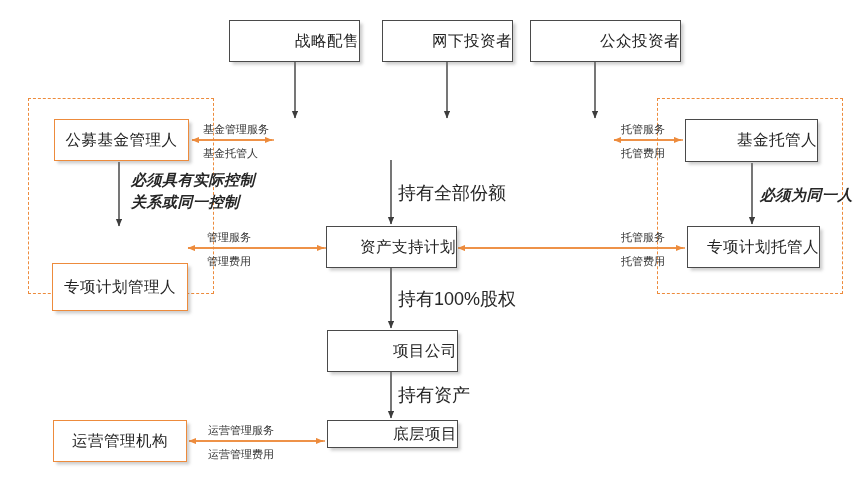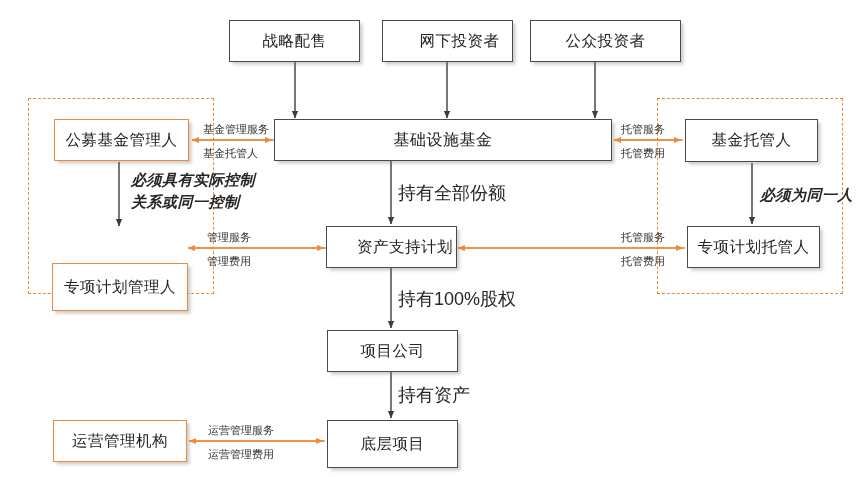--- a/index.html
+++ b/index.html
@@ -35,21 +35,21 @@
     display:flex;
     align-items:center;
     justify-content:center;
     background:#ffffff;
     color:#232323;
     font-size:15.5px;
     letter-spacing:.5px;
     white-space:nowrap;
     box-shadow:2.5px 2.5px 3px rgba(120,120,120,.38);
   }
-  .node.gray{ border:1.5px solid #4a4a4a; }
+  .node.gray{ border:1.5px solid #4a4a4a;justify-content:flex-end; }
   .node.orange{ border:1.8px solid #ED8B3C; }
   .node.wide{ font-size:16px; }
   
   .lbl{
     position:absolute;
     color:#262626;
     white-space:nowrap;
     line-height:1.32;
   }
   .lbl.flow{ font-size:18px; }
@@ -120,23 +120,20 @@
   </div>
 
   <div class="node gray" style="left:382px;top:20px;width:131px;height:42px;padding-left:24px;">
     <span>网下投资者</span>
   </div>
 
   <div class="node gray" style="left:530px;top:20px;width:151px;height:42px;">
     <span>公众投资者</span>
   </div>
 
-  <div class="node gray wide" style="left:274px;top:119px;width:338px;height:42px;">
-    <span>基础设施基金</span>
-  </div>
 
   <div class="node orange" style="left:54px;top:119px;width:135px;height:42px;">
     <span>公募基金管理人</span>
   </div>
 
   <div class="node orange" style="left:52px;top:227px;width:136px;height:48px;margin-top:36px;">
     <span>专项计划管理人</span>
   </div>
 
   <div class="node gray" style="left:685px;top:119px;width:133px;height:43px;">
@@ -148,21 +145,21 @@
   </div>
 
   <div class="node gray" style="left:326px;top:226px;width:131px;height:42px;padding-left:27px;">
     <span>资产支持计划</span>
   </div>
 
   <div class="node gray" style="left:327px;top:330px;width:131px;height:42px;">
     <span>项目公司</span>
   </div>
 
-  <div class="node gray" style="left:327px;top:420px;width:131px;height:48px;">
+  <div class="node gray" style="left:327px;top:420px;width:131px;height:28px;">
     <span>底层项目</span>
   </div>
 
   <div class="node orange" style="left:53px;top:420px;width:134px;height:42px;">
     <span>运营管理机构</span>
   </div>
 
   <div class="lbl flow" style="left:398px;top:182px;">持有全部份额</div>
 
   <div class="lbl flow" style="left:398px;top:288px;">持有100%股权</div>

